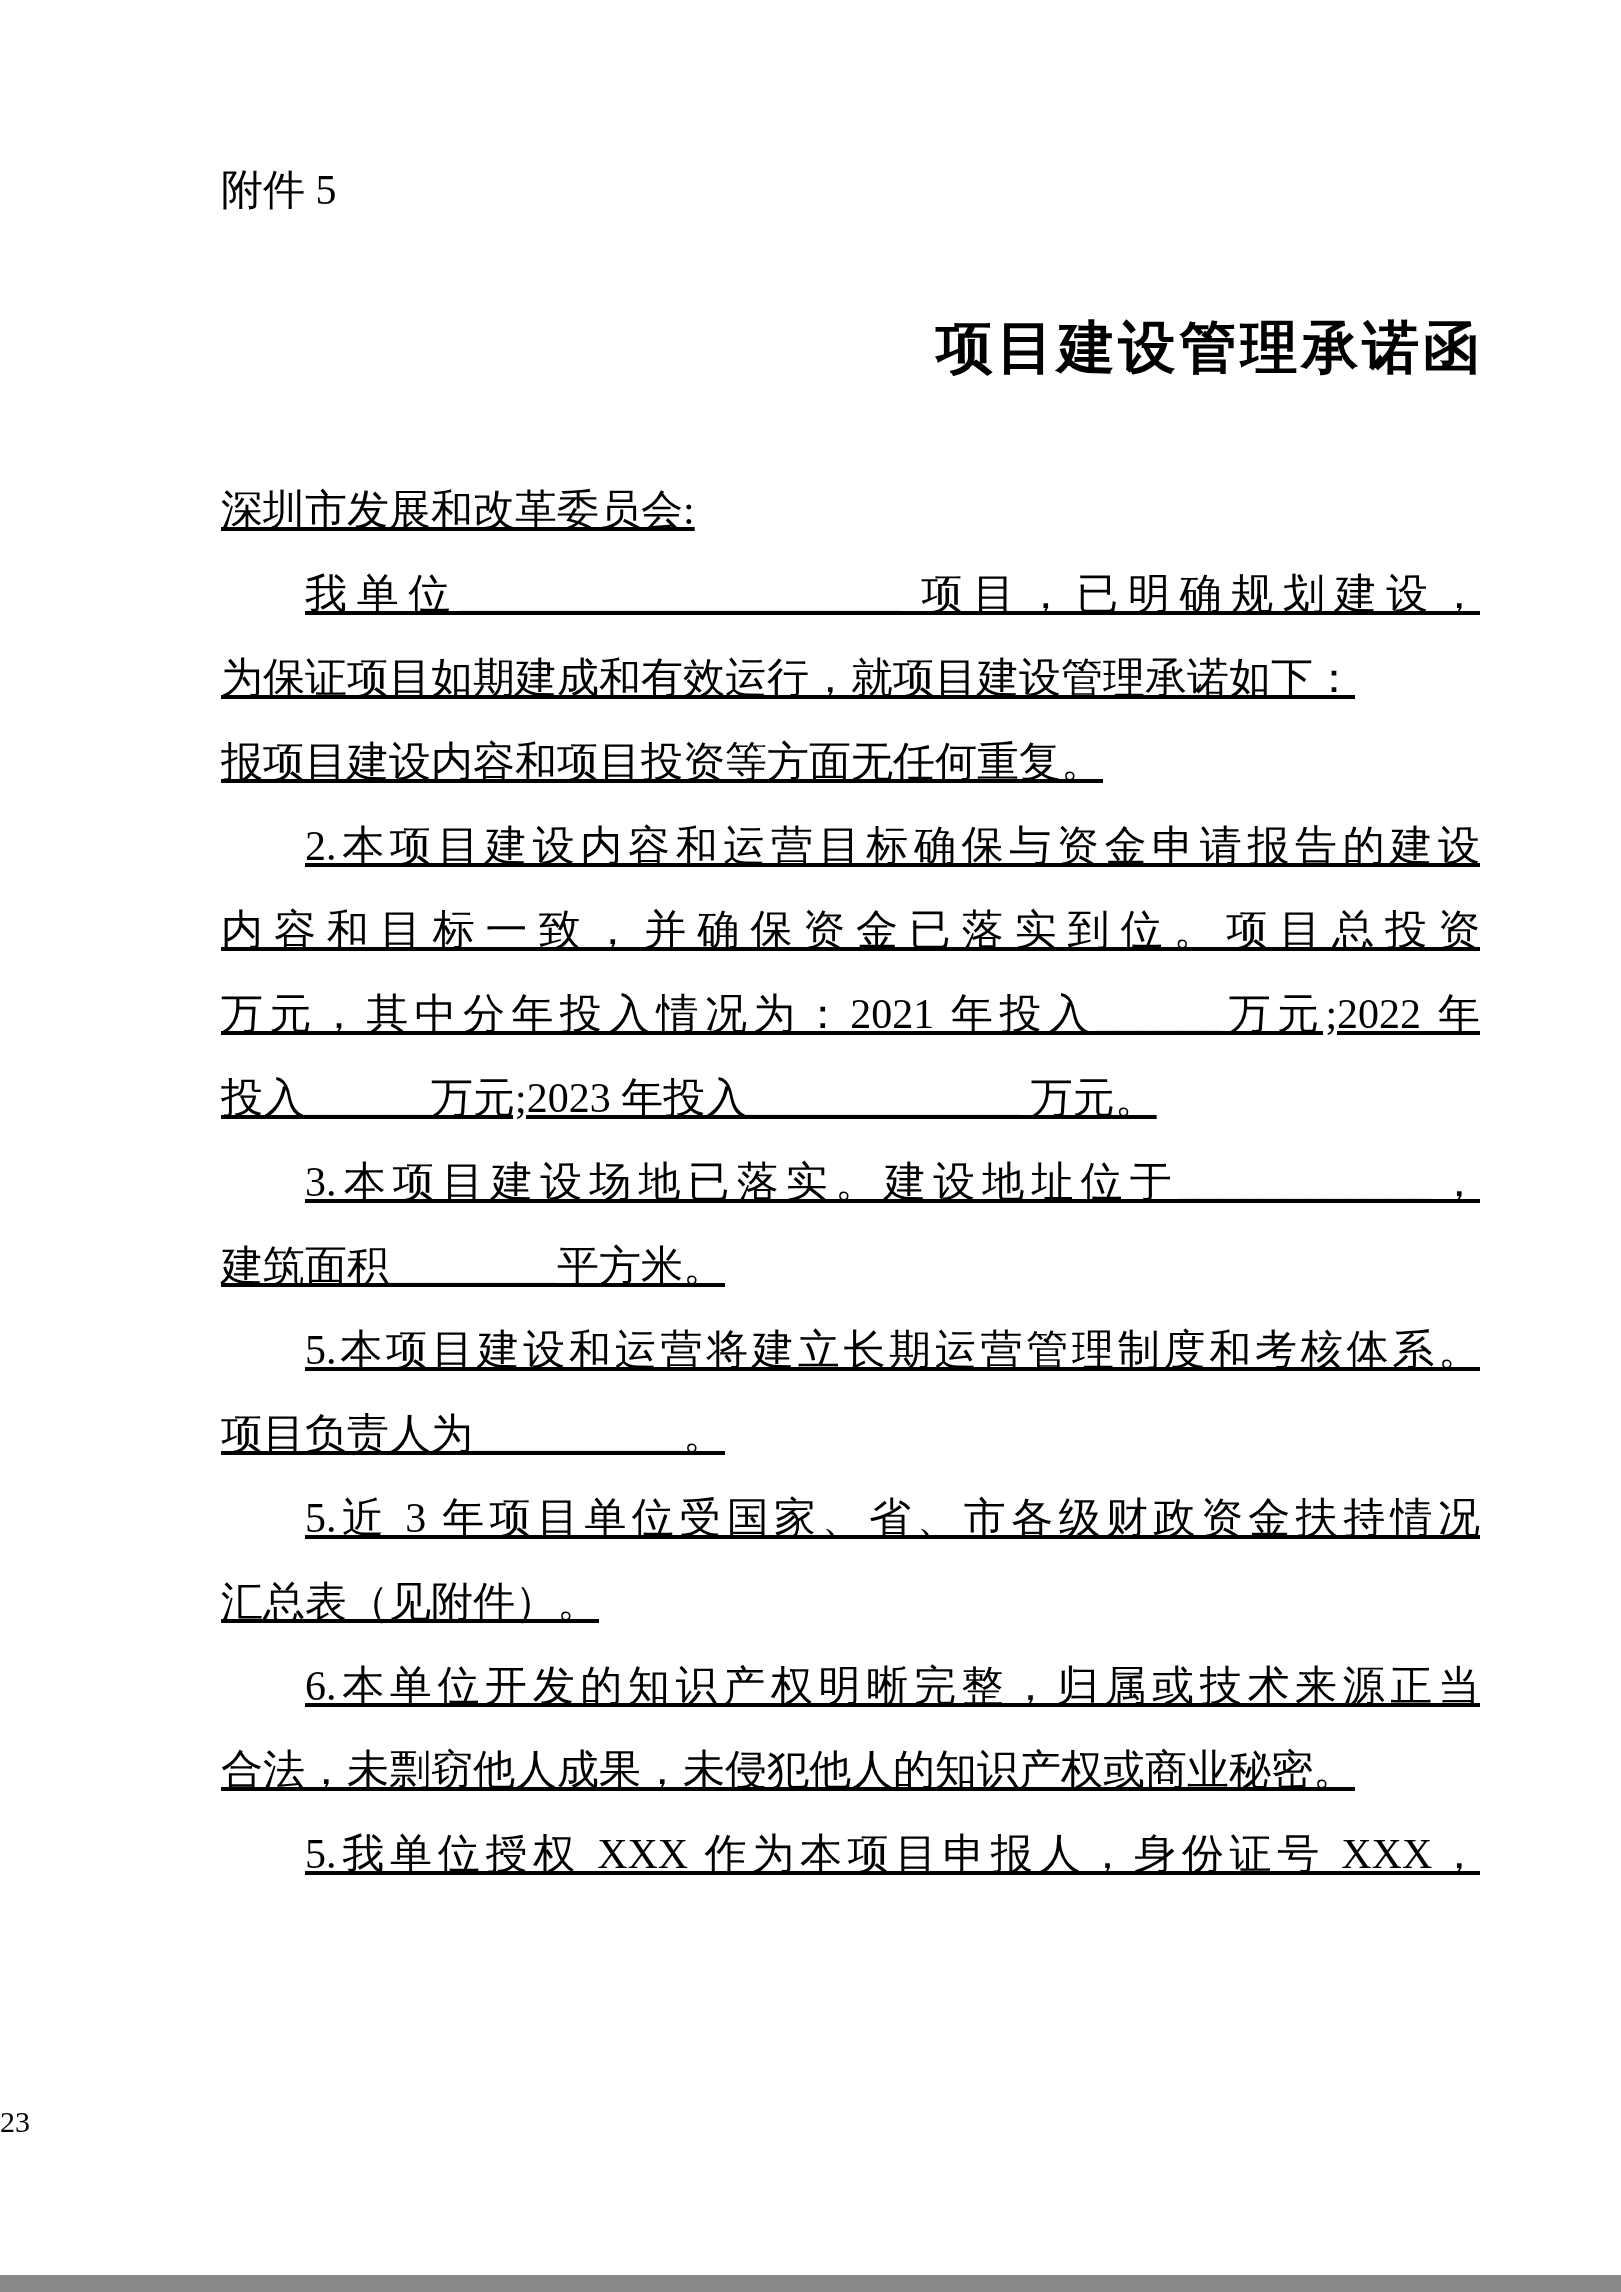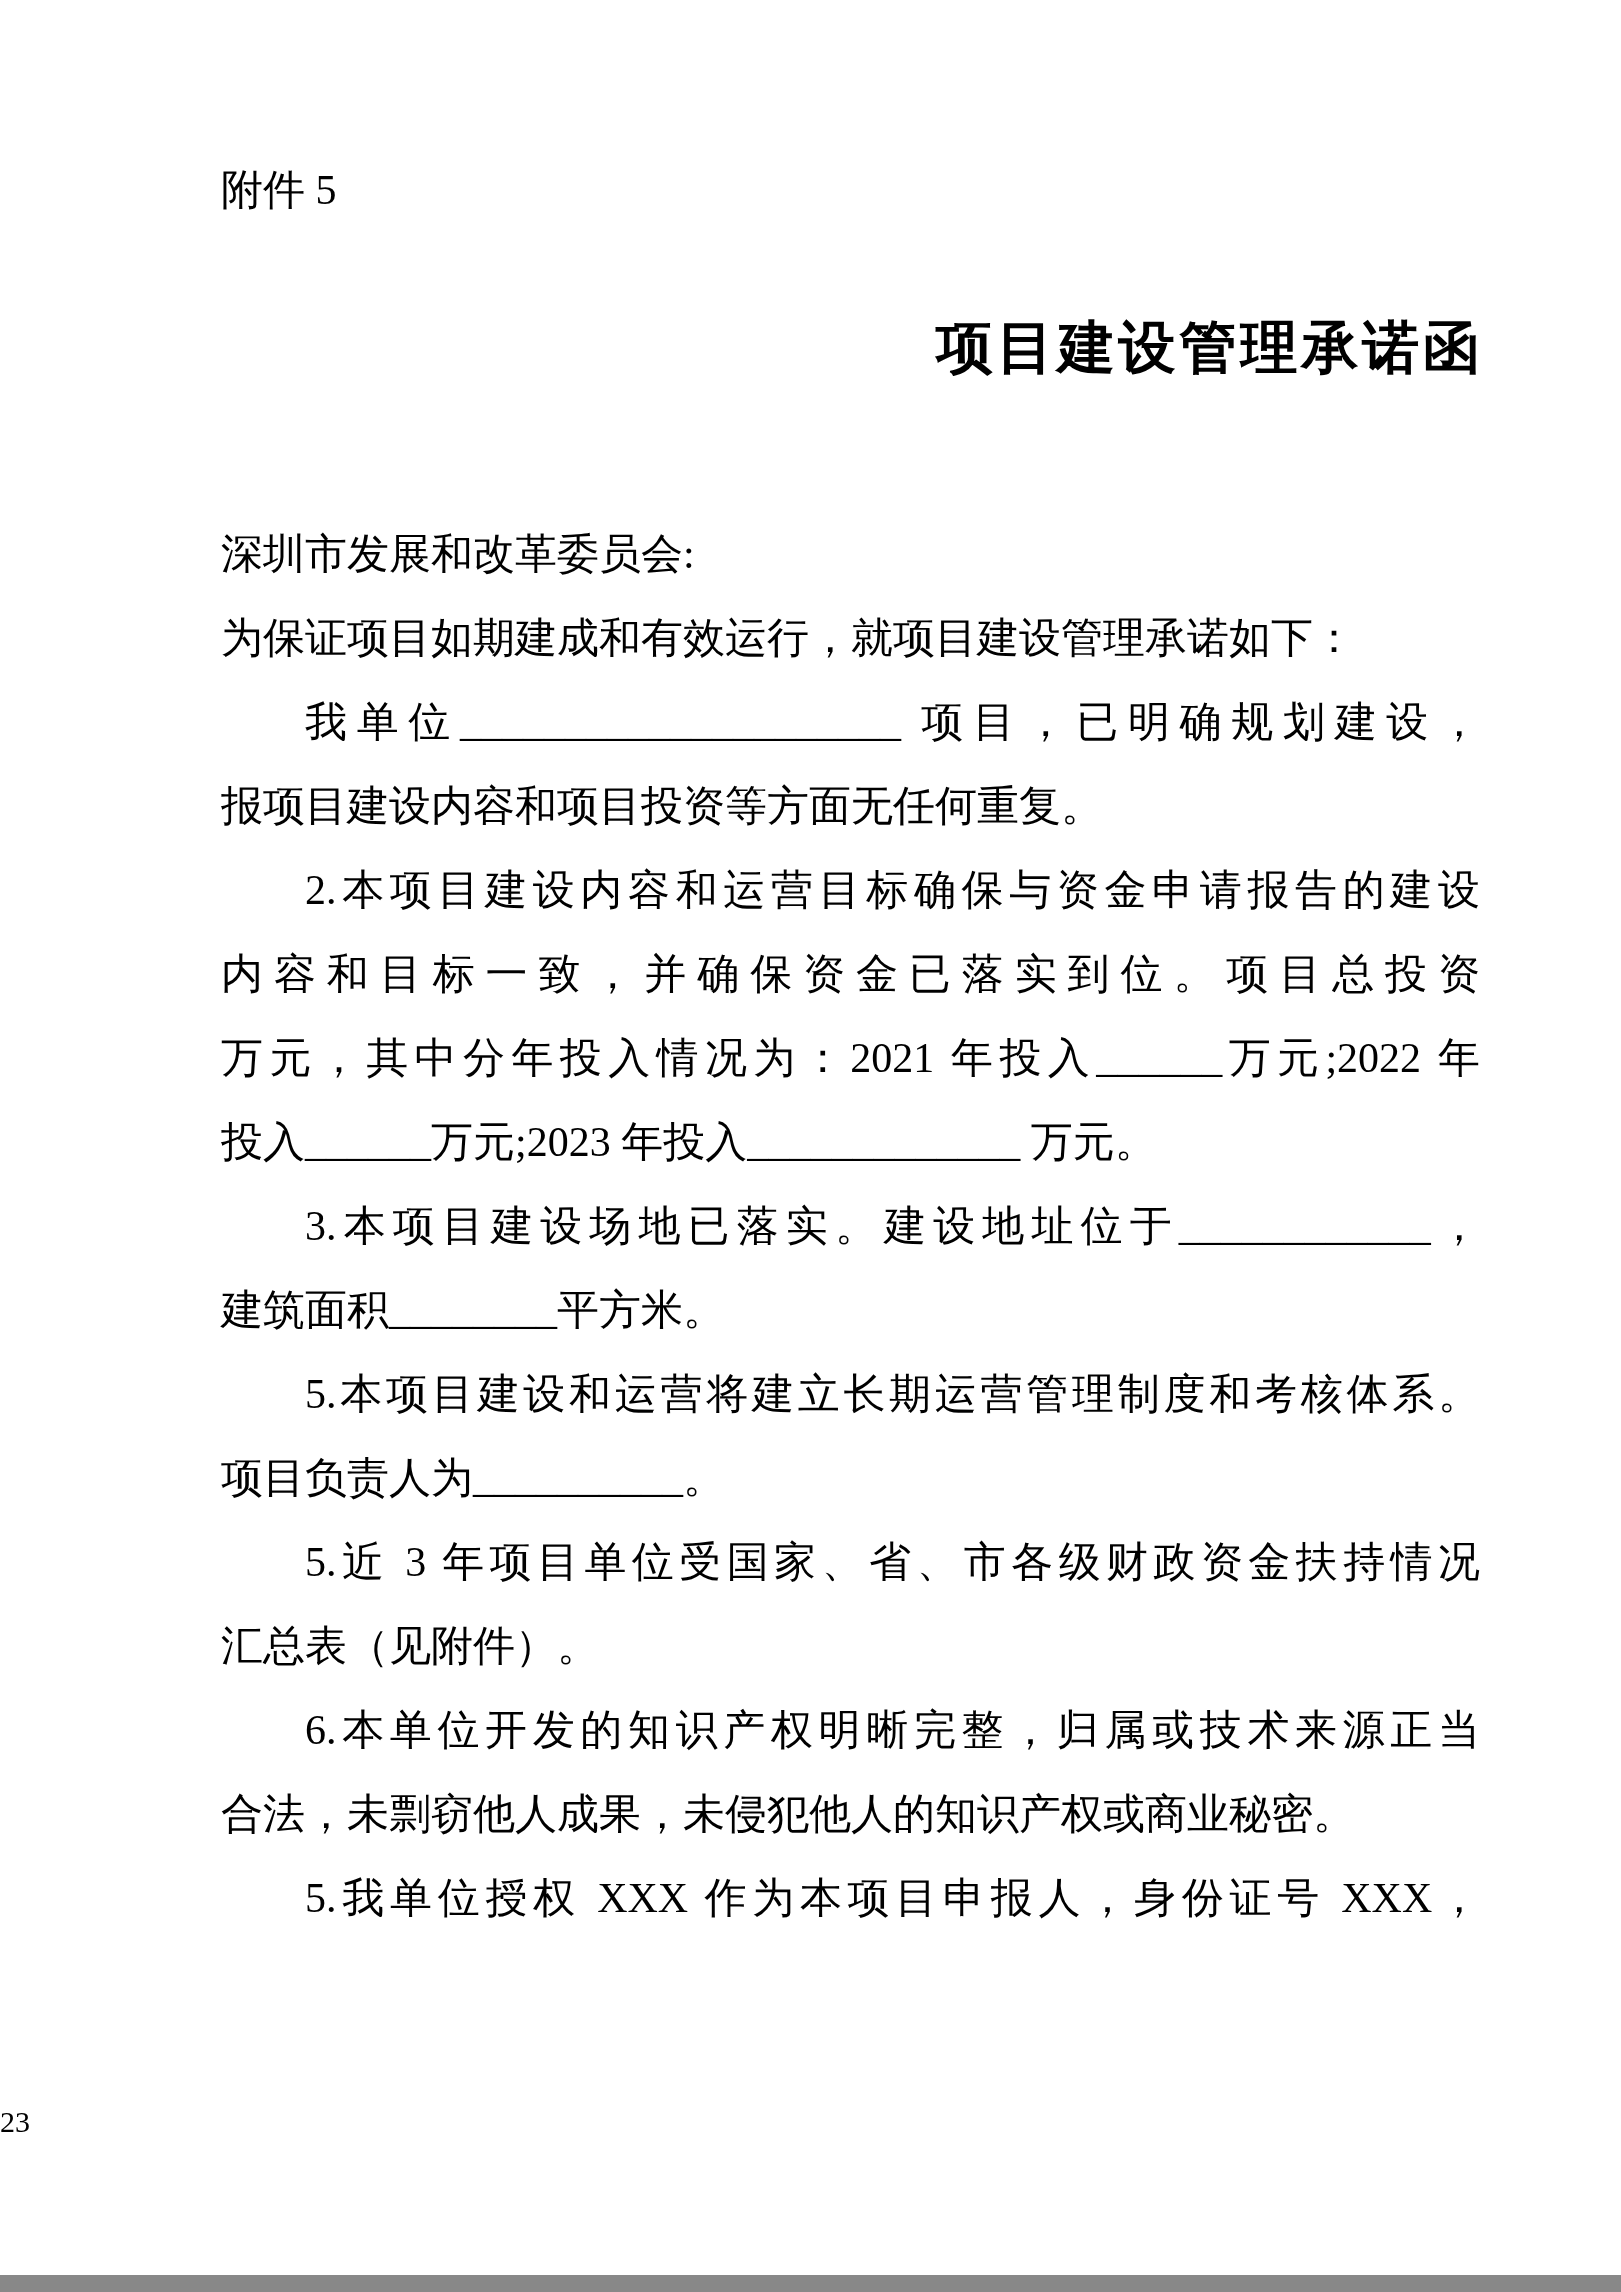--- a/index.html
+++ b/index.html
@@ -30,22 +30,23 @@
     padding-right: 137px;
     text-align: right;
     font-size: 57px;
     font-weight: bold;
     letter-spacing: 3.9px;
     line-height: 84px;
   }
   .doc-body {
     position: absolute;
     left: 221px;
-    top: 512px;
+    top: 468px;
     width: 1259px;
+    text-decoration: underline;
   }
   .line {
     font-size: 42px;
     line-height: 84px;
     height: 84px;
     text-align: left;
     text-align-last: left;
   }
   .line.justify {
     text-align: justify;
@@ -67,22 +68,22 @@
 </head>
 <body>
 
 <div class="page" style="background: rgb(255, 255, 255); color: rgb(0, 0, 0);">
   <div class="attachment">附件 5</div>
 
   <h1 class="title">项目建设管理承诺函</h1>
 
   <div class="doc-body" id="doc-body">
       <div class="line">深圳市发展和改革委员会:</div>
+      <div class="line justify indent">我单位_____________________ 项目，已明确规划建设，</div>
       <div class="line">为保证项目如期建成和有效运行，就项目建设管理承诺如下：</div>
-      <div class="line justify indent">我单位_____________________ 项目，已明确规划建设，</div>
       <div class="line">报项目建设内容和项目投资等方面无任何重复。</div>
       <div class="line justify indent">2.本项目建设内容和运营目标确保与资金申请报告的建设</div>
       <div class="line justify">内容和目标一致，并确保资金已落实到位。项目总投资</div>
       <div class="line justify">万元，其中分年投入情况为：2021 年投入______万元;2022 年</div>
       <div class="line">投入______万元;2023 年投入_____________ 万元。</div>
       <div class="line justify indent">3.本项目建设场地已落实。建设地址位于____________，</div>
       <div class="line">建筑面积________平方米。</div>
       <div class="line justify indent">5.本项目建设和运营将建立长期运营管理制度和考核体系。</div>
       <div class="line">项目负责人为__________。</div>
       <div class="line justify indent">5.近 3 年项目单位受国家、省、市各级财政资金扶持情况</div>

